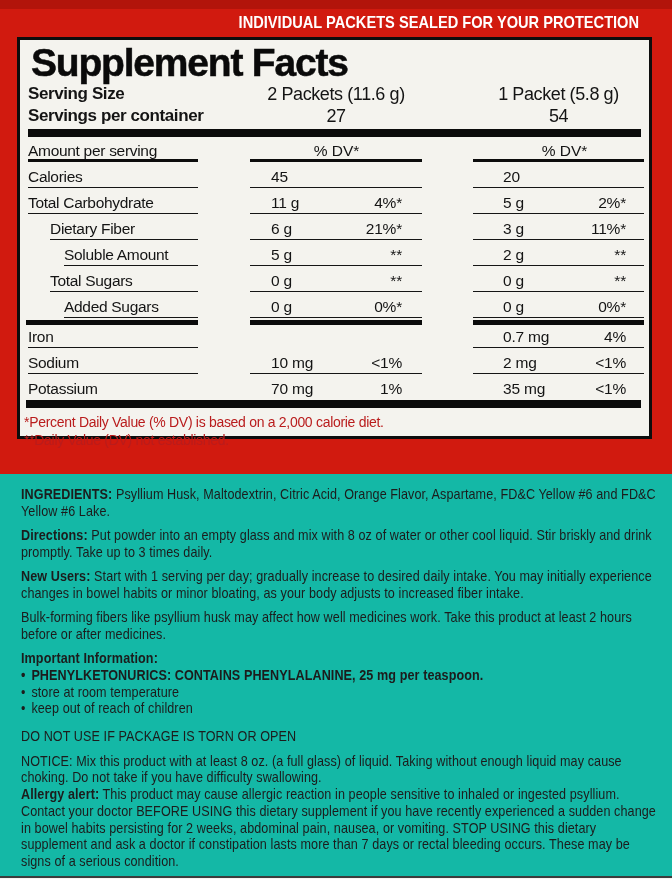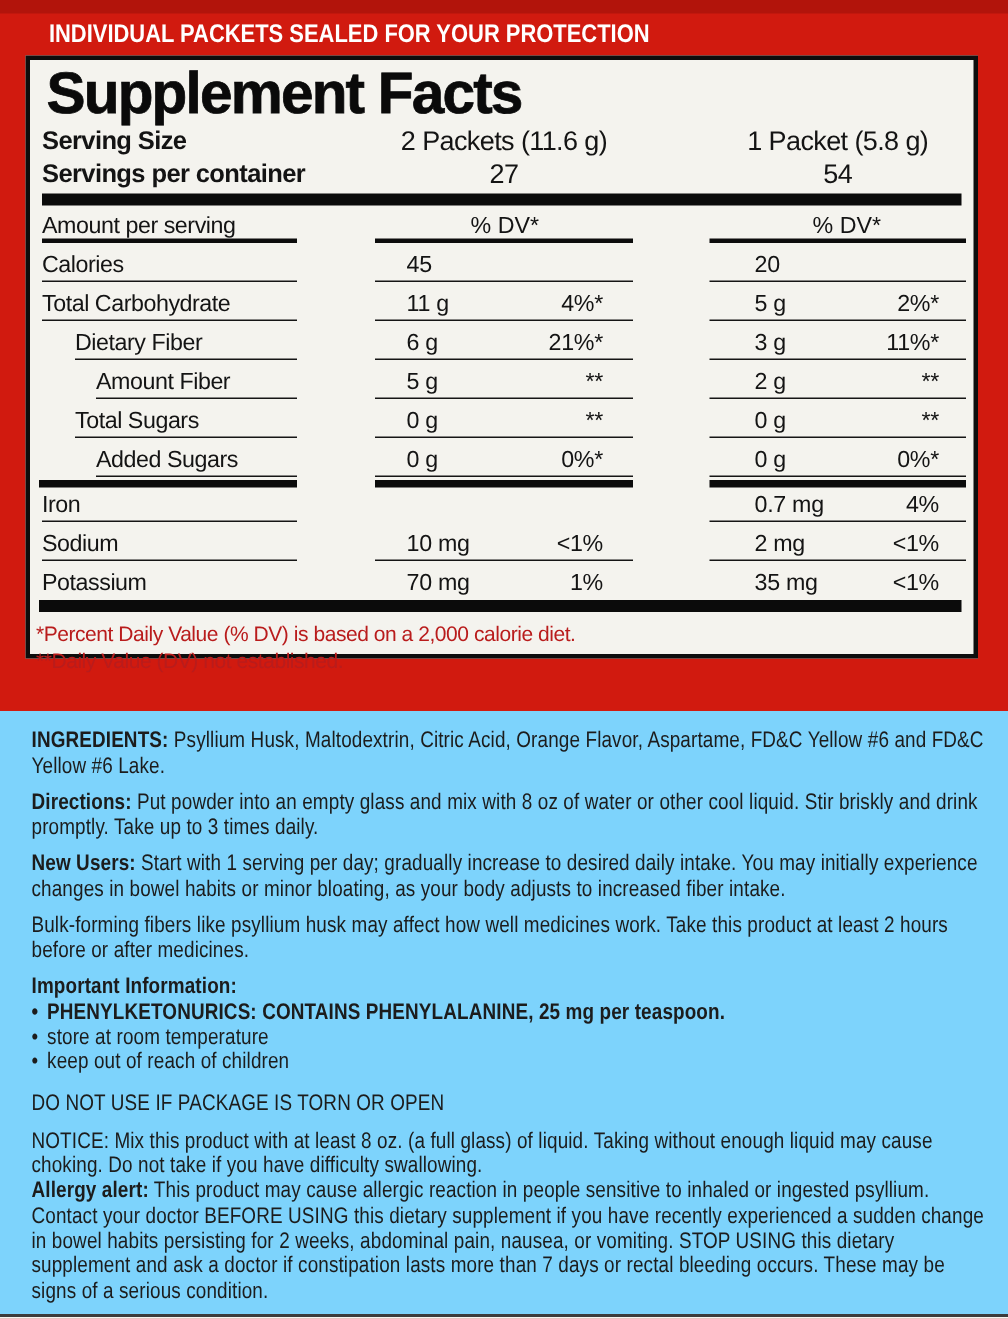--- a/index.html
+++ b/index.html
@@ -1,21 +1,21 @@
 <!DOCTYPE html>
 <html><head>
 <meta charset="utf-8">
 <style>
   html,body{margin:0;padding:0;background:#e8e8e8;}
   .page{position:relative;width:672px;height:879px;background:#f6f5f1;overflow:hidden;
         font-family:"Liberation Sans","DejaVu Sans",sans-serif;color:#141414;}
   
   .red{position:absolute;top:0;left:0;width:672px;height:474px;background:#d11a0f;}
   .red::before{content:"";position:absolute;top:0;left:0;right:0;height:9px;background:rgba(70,0,0,.22);}
-  .banner{position:absolute;top:13px;left:0;right:0;text-align:left;}
+  .banner{position:absolute;top:13px;left:0;right:0;text-align:right;}
   .banner-text{display:inline-block;color:#ffffff;font-weight:bold;font-size:17px;white-space:nowrap;
                transform:scaleX(.86);transform-origin:center;}
   
   .panel{position:absolute;left:17px;top:37px;width:635px;height:402px;background:#f4f3ee;
          border:3px solid #0d0d0d;box-sizing:border-box;padding-left:48px;}
   .title{position:absolute;left:11px;top:1px;margin:0;font-size:39px;font-weight:bold;
          letter-spacing:-1.2px;color:#0a0a0a;-webkit-text-stroke:.5px #0a0a0a;white-space:nowrap;}
   .srow{position:absolute;left:0;width:629px;height:22px;}
   .srow .slab{position:absolute;left:8px;top:0;font-weight:bold;font-size:17px;letter-spacing:-.4px;white-space:nowrap;}
   .sv{position:absolute;top:0;font-size:18px;letter-spacing:-.4px;text-align:center;}
@@ -36,21 +36,21 @@
   .hrow .c1,.hrow .c2{display:block;text-align:center;}
   .nrow{position:absolute;left:0;width:629px;height:26px;font-size:15.5px;letter-spacing:-.2px;}
   .nb .lab,.nb .c1,.nb .c2{border-bottom:none;}
   .gbar{position:absolute;height:4.5px;background:#0b0b0b;}
   .gbar.s1{left:6px;top:280px;width:172px;}
   .gbar.s2{left:230px;top:280px;width:172px;}
   .gbar.s3{left:453px;top:280px;width:171px;}
   .fullbar{position:absolute;left:6px;top:360px;width:615px;height:8px;background:#0b0b0b;}
   .fnote{position:absolute;left:4px;font-size:14px;letter-spacing:-.3px;white-space:nowrap;color:#b91c1c;}
   
-  .info{position:absolute;top:474px;left:0;width:672px;height:403px;background:#7dd3fc;overflow:hidden;}
+  .info{position:absolute;top:474px;left:0;width:672px;height:403px;background:#14b8a6;overflow:hidden;}
   .info-inner{position:absolute;top:11px;left:21px;width:756px;transform:scaleX(.84);
               transform-origin:0 0;font-size:15px;line-height:17px;color:#1c1c1c;letter-spacing:.1px;}
   .para{margin:0 0 7px;}
   .b{font-weight:bold;}
   .imp-head{font-weight:bold;margin:3px 0 1px;}
   .bullet-row{display:flex;gap:7px;line-height:15.5px;margin:0 0 1px;}
   .bullet-row .mk{flex:0 0 auto;}
   .donot{margin:11px 0 9px;}
   .legal{margin:0;line-height:16.8px;}
   .bottom-line{position:absolute;left:0;bottom:1px;width:672px;height:2px;background:#3c3c3c;}
@@ -113,21 +113,21 @@
         <div class="cell c1">
             <span>6 g</span>
             <span>21%*</span>
           </div>
         <div class="cell c2">
             <span>3 g</span>
             <span>11%*</span>
           </div>
       </div>
       <div class="nrow" style="top:205px">
-        <div class="cell lab ind2">Amount Fiber</div>
+        <div class="cell lab ind2">Soluble Amount</div>
         <div class="cell c1">
             <span>5 g</span>
             <span>**</span>
           </div>
         <div class="cell c2">
             <span>2 g</span>
             <span>**</span>
           </div>
       </div>
       <div class="nrow" style="top:231px">

